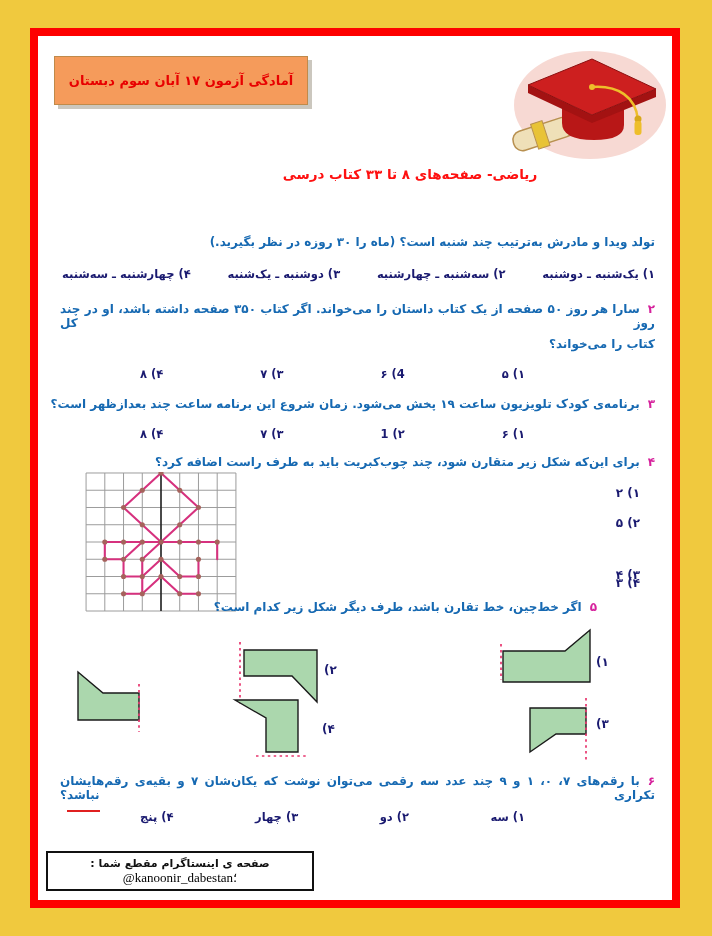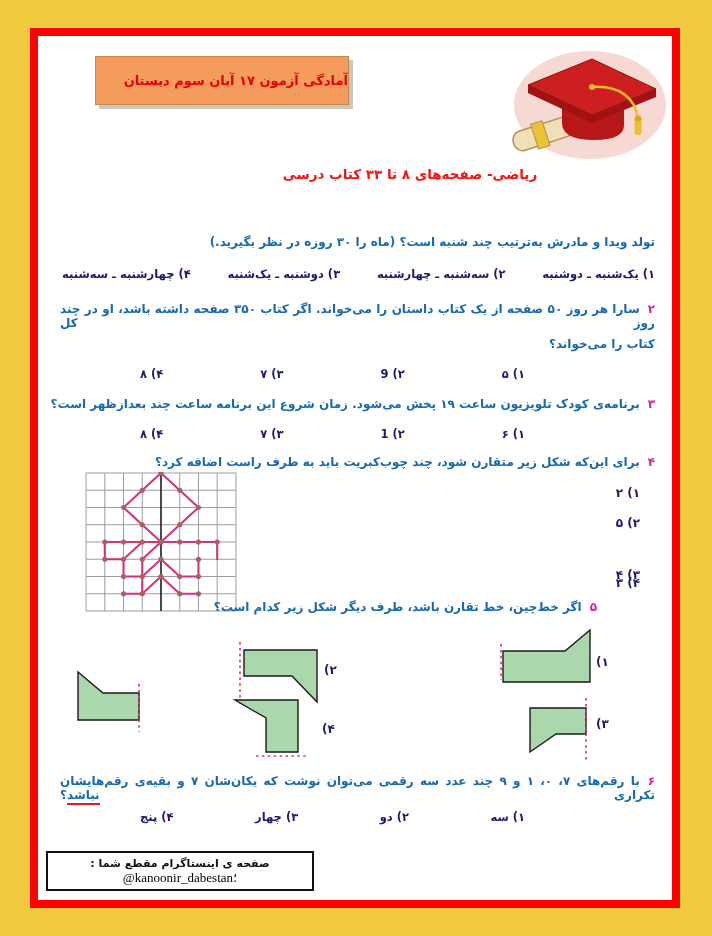--- a/index.html
+++ b/index.html
@@ -2,37 +2,37 @@
 <html lang="fa" style="--page-bg: #f0c93e; --frame: #fe0000; --badge-bg: #f59b5b; --badge-text: #e80000; --title: #fe1010; --question: #1669b2; --qnum: #d6219c; --option: #1a1a70; --figure-line: #d6317e; --figure-dot: #a6625c; --grid-line: #9a9a9a; --shape-fill: #abd7ad; --shape-stroke: #1a1a1a; --dash: #e8366e;"><head>
 <meta charset="utf-8">
 <style>
   html,body{margin:0;padding:0;}
   body{font-family:"DejaVu Sans",sans-serif;}
   .page{position:relative;width:712px;height:936px;background:var(--page-bg,#f0c93e);overflow:hidden;}
   .frame{position:absolute;left:30px;top:28px;width:634px;height:864px;border:8px solid var(--frame,#fe0000);background:#ffffff;}
   .abs{position:absolute;}
   .badge{position:absolute;left:54px;top:56px;width:252px;height:47px;background:var(--badge-bg,#f59b5b);
          border:1px solid #c08a4a;box-shadow:4px 4px 0 rgba(140,130,110,.45);
-         display:flex;align-items:center;justify-content:flex-end;margin-left:41px;}
+         display:flex;align-items:center;justify-content:center;}
   .badge-text{color:var(--badge-text,#e80000);font-weight:bold;font-size:13px;direction:rtl;white-space:nowrap;}
   .title{position:absolute;left:230px;top:166px;width:360px;text-align:center;direction:rtl;
          color:var(--title,#fe1010);font-weight:bold;font-size:13.5px;}
   .line{position:absolute;left:60px;right:57px;direction:rtl;text-align:right;
         color:var(--question,#1669b2);font-weight:bold;font-size:12px;white-space:nowrap;}
   .line.just{white-space:normal;text-align:justify;text-align-last:justify;}
   .qnum{color:var(--qnum,#d6219c);margin-left:8px;font-weight:bold;}
   .opts{position:absolute;display:flex;direction:rtl;justify-content:space-between;
         color:var(--option,#1a1a70);font-weight:bold;font-size:11.5px;}
   .opts span{white-space:nowrap;}
   .opts-wide{left:62px;right:57px;}
   .opts-num{left:140px;width:385px;}
   .stack-opt{position:absolute;right:72px;direction:rtl;color:var(--option,#1a1a70);
              font-weight:bold;font-size:12px;white-space:nowrap;}
   .shape-label{position:absolute;direction:rtl;color:var(--option,#1a1a70);font-weight:bold;font-size:12px;}
-  .redline{border-bottom:2px solid #e02020;padding-bottom:1px;}
+  .redline{border-bottom:2px solid #e02020;padding-bottom:8px;}
   .footer{position:absolute;left:46px;top:851px;width:252px;border:2px solid #111;background:#fff;
           padding:4px 6px 3px 6px;}
   .footer .cap-line{direction:rtl;text-align:center;font-size:11px;font-weight:bold;color:#111;}
   .footer .handle{direction:ltr;text-align:center;font-size:13px;font-weight:normal;
                   font-family:"Liberation Serif",serif;color:#000;}
   svg{display:block;}
 </style>
 </head>
 <body>
 
@@ -74,21 +74,21 @@
   </div>
 
   <div class="line just" style="top:302px">
     <span class="qnum">۲</span><span>سارا هر روز ۵۰ صفحه از یک کتاب داستان را می‌خواند. اگر کتاب ۳۵۰ صفحه داشته باشد، او در چند روز کل</span>
   </div>
   <div class="line" style="top:337px">
     <span>کتاب را می‌خواند؟</span>
   </div>
   <div class="opts opts-num" style="top:367px">
     <span>۱) ۵</span>
-    <span>۲) 9</span>
+    <span>4) ۶</span>
     <span>۳) ۷</span>
     <span>۴) ۸</span>
   </div>
 
   <div class="line" style="top:397px">
     <span class="qnum">۳</span><span>برنامه‌ی کودک تلویزیون ساعت ۱۹ پخش می‌شود. زمان شروع این برنامه ساعت چند بعدازظهر است؟</span>
   </div>
   <div class="opts opts-num" style="top:427px">
     <span>۱) ۶</span>
     <span>۲) 1</span>

